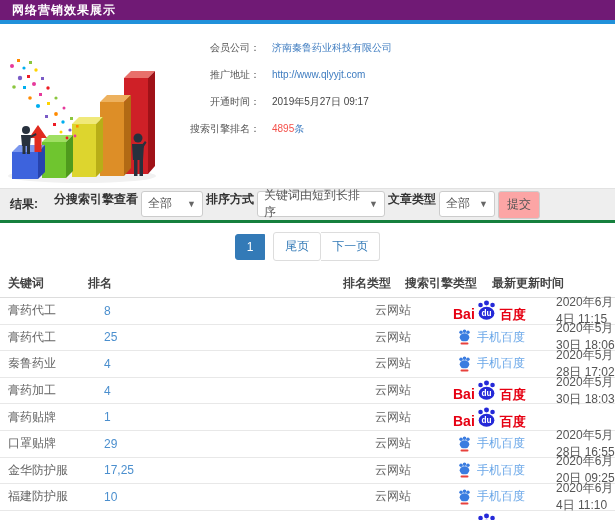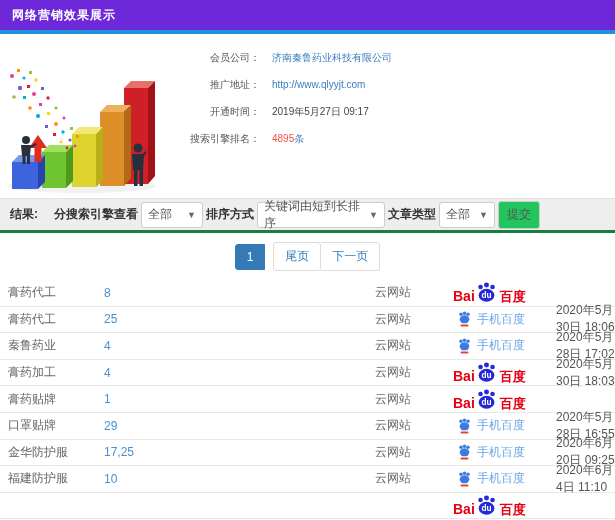--- a/index.html
+++ b/index.html
@@ -1,49 +1,49 @@
 <!DOCTYPE html>
 <html><head>
 <meta charset="utf-8">
 <style>
   * { margin:0; padding:0; box-sizing:border-box; }
   body { background:#fff; font-family:"Liberation Sans","DejaVu Sans",sans-serif; }
   .frame { position:relative; width:615px; height:520px; background:#fff; overflow:hidden; }
 
   
-  .title-bar { height:34px; background:#6d28d9; border-bottom:4px solid #2191da;
+  .title-bar { height:24px; background:#701a75; border-bottom:4px solid #2191da;
                display:flex; align-items:center; padding-left:12px; }
   .title-bar span { color:#fff; font-size:12px; font-weight:bold; letter-spacing:1px; }
 
   
   .hero { height:164px; display:flex; }
   .illus { width:168px; height:160px; flex:0 0 168px; margin-top:2px; }
   .info { padding-top:10px; }
   .info-row { display:flex; height:27px; align-items:center; font-size:10px; }
   .info-label { width:92px; text-align:right; color:#555; }
   .info-value { margin-left:12px; color:#444; }
   .info-value.link { color:#3e7cc0; text-decoration:none; cursor:pointer; }
   .hl-num { color:#f4504a;text-align:center; }
   .hl-suffix { color:#3e7cc0; }
 
   
   .filter-bar { height:35px; background:#eeeeee; border-top:1px solid #e2e2e2;
                 border-bottom:3px solid #15803d; display:flex; align-items:center;
                 padding:0 75px 0 10px; }
   .result-label { font-size:12px; font-weight:bold; color:#333; }
-  .controls { margin-left:auto; display:flex; align-items:center; gap:3px; }
+  .controls { margin-left:auto; display:flex; align-items:flex-start; gap:3px; }
   .ctl-label { font-size:12px; font-weight:bold; color:#333; white-space:nowrap; }
   .select { background:#fff; border:1px solid #ccc; border-radius:3px; height:26px;
             display:flex; align-items:center; padding:0 6px; font-size:12px; color:#555;
             cursor:pointer; justify-content:space-between; }
   .select .caret { color:#666; font-size:9px; margin-left:8px; }
   .sel-engine { width:62px; }
   .sel-sort { width:128px; }
   .sel-article { width:56px; }
-  .submit-btn { background:#22c55e; border:1px solid #ccc; border-radius:3px; height:28px;
+  .submit-btn { background:#fca5a5; border:1px solid #ccc; border-radius:3px; height:28px;
                 padding:0 8px; font-size:12px; color:#555; cursor:pointer;
                 font-family:inherit; }
 
   
   .pagination { height:47px; display:flex; align-items:center; justify-content:center; }
   .page { font-size:12px; color:#337ab7; background:#fff; border:1px solid #ddd;
           padding:5px 11px; cursor:pointer; }
   .page.active { background:#337ab7; border-color:#337ab7; color:#fff;
                  border-radius:3px 0 0 3px; }
   .page.mid { border-left:none; border-radius:0 3px 3px 0; }
@@ -202,39 +202,47 @@
     </div>
   </div>
 
   <div class="pagination">
     <span class="page active">1</span>
     <span class="page solo">尾页</span>
     <span class="page mid">下一页</span>
   </div>
 
   <div class="table">
+    <div class="thead">
+      <span class="c1">关键词</span>
+      <span class="c2">排名</span>
+      <span class="c3">排名类型</span>
+      <span class="c4">搜索引擎类型</span>
+      <span class="c5">最新更新时间</span>
+    </div>
     <div>
   <div class="trow">
     <span class="c1">膏药代工</span>
     <span class="c2">8</span>
     <span class="c3">云网站</span>
     <span class="c4">
       <span class="logo-baidu">
         <i class="bai">Bai</i>
         <svg width="24" height="21" viewBox="0 0 26 22">
           <circle cx="6" cy="5" r="2.5" fill="#2529d8"></circle>
           <circle cx="12.5" cy="3" r="2.7" fill="#2529d8"></circle>
           <circle cx="19" cy="5" r="2.5" fill="#2529d8"></circle>
           <ellipse cx="12.5" cy="14" rx="8.5" ry="7" fill="#2529d8"></ellipse>
           <text class="du-txt" x="12.5" y="17" text-anchor="middle" font-size="9" font-weight="bold" fill="#ffffff" font-family="Liberation Sans, sans-serif">du</text>
         </svg>
         <i class="du-cn">百度</i>
       </span>
 
     </span>
+    <span class="c5">2020年6月4日 11:15</span>
   </div>
 
   <div class="trow">
     <span class="c1">膏药代工</span>
     <span class="c2">25</span>
     <span class="c3">云网站</span>
     <span class="c4">
 
       <span class="logo-mobile">
         <svg width="15" height="16" viewBox="0 0 15 16">

